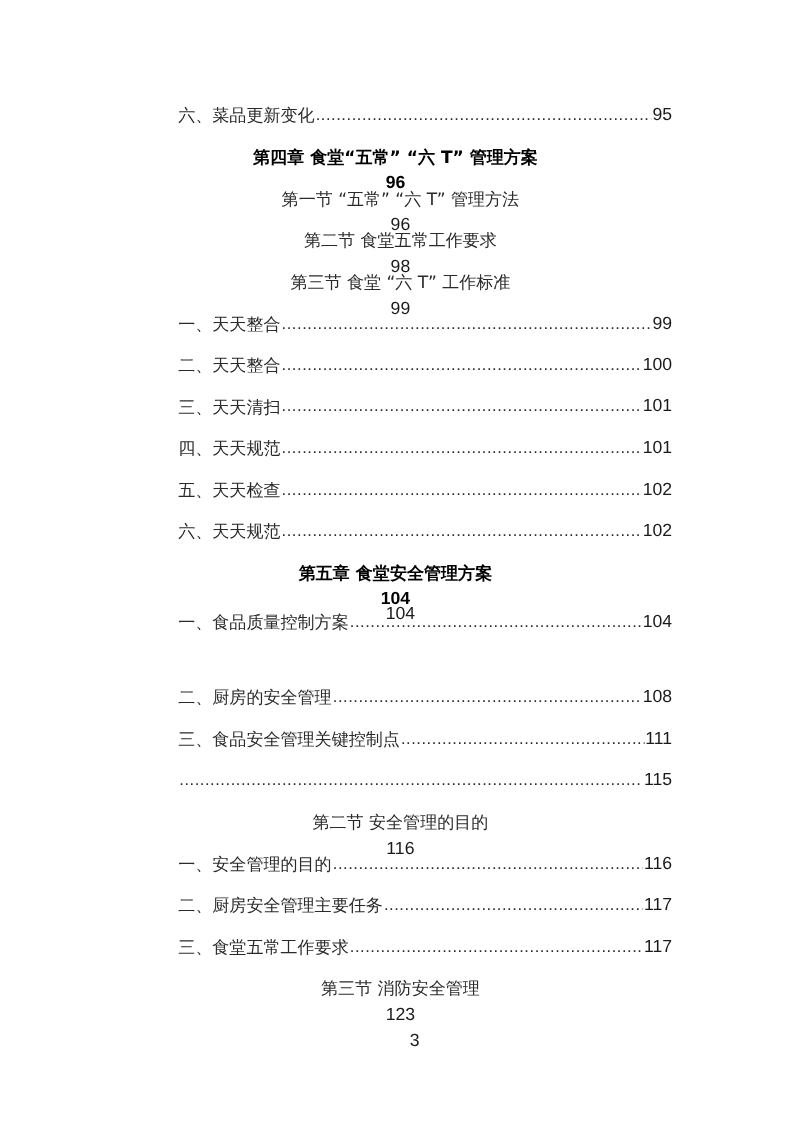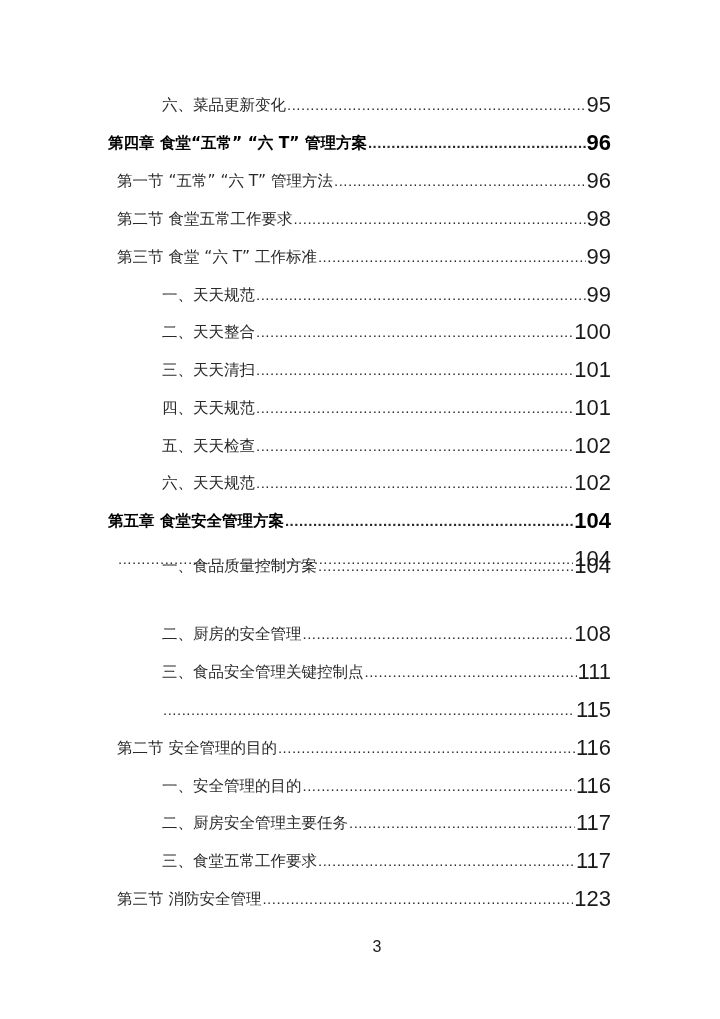--- a/index.html
+++ b/index.html
@@ -24,22 +24,22 @@
     .row {
       position: absolute;
       right: 109px;
       height: 24px;
       display: flex;
       align-items: center;
       font-size: 15.5px;
       line-height: 24px;
       white-space: nowrap;
     }
-    .row.level-0 { left: 108px; font-weight: bold; }
-    .row.level-1 { left: 117px; }
+    .row.level-0 { left: 108px; font-weight: bold; flex-direction: column; }
+    .row.level-1 { left: 117px; flex-direction: column; }
     .row.level-2 { left: 162px; }
     .row .title {
       flex: 0 0 auto;
       color: #2a2a2a;
     }
     .row.level-0 .title { color: #000; }
     .row .leader {
       flex: 1 1 auto;
       overflow: hidden;
       margin: 0 1px;
@@ -47,21 +47,21 @@
       font-family: "Liberation Sans", sans-serif;
       letter-spacing: 0.5px;
       font-size: 15px;
     }
     .row .leader::before {
       content: "........................................................................................................................................................................................";
     }
     .row .page {
       flex: 0 0 auto;
       font-family: "Liberation Sans", sans-serif;
-      font-size: 22px;
+      font-size: 16px;
       color: #1a1a1a;
     }
     .row.level-0 .page { font-weight: bold; color: #000; }
     .page-number {
       position: absolute;
       left: 0;
       width: 754px;
       top: 938px;
       text-align: center;
       font-family: "Liberation Sans", sans-serif;
@@ -92,21 +92,21 @@
     <span class="title">第二节  食堂五常工作要求</span>
     <span class="leader"></span>
     <span class="page">98</span>
   </div>
   <div class="row level-1" style="top:245px">
     <span class="title">第三节  食堂 “六 T” 工作标准</span>
     <span class="leader"></span>
     <span class="page">99</span>
   </div>
   <div class="row level-2" style="top:283px">
-    <span class="title">一、天天规范</span>
+    <span class="title">一、天天整合</span>
     <span class="leader"></span>
     <span class="page">99</span>
   </div>
   <div class="row level-2" style="top:320px">
     <span class="title">二、天天整合</span>
     <span class="leader"></span>
     <span class="page">100</span>
   </div>
   <div class="row level-2" style="top:358px">
     <span class="title">三、天天清扫</span>

